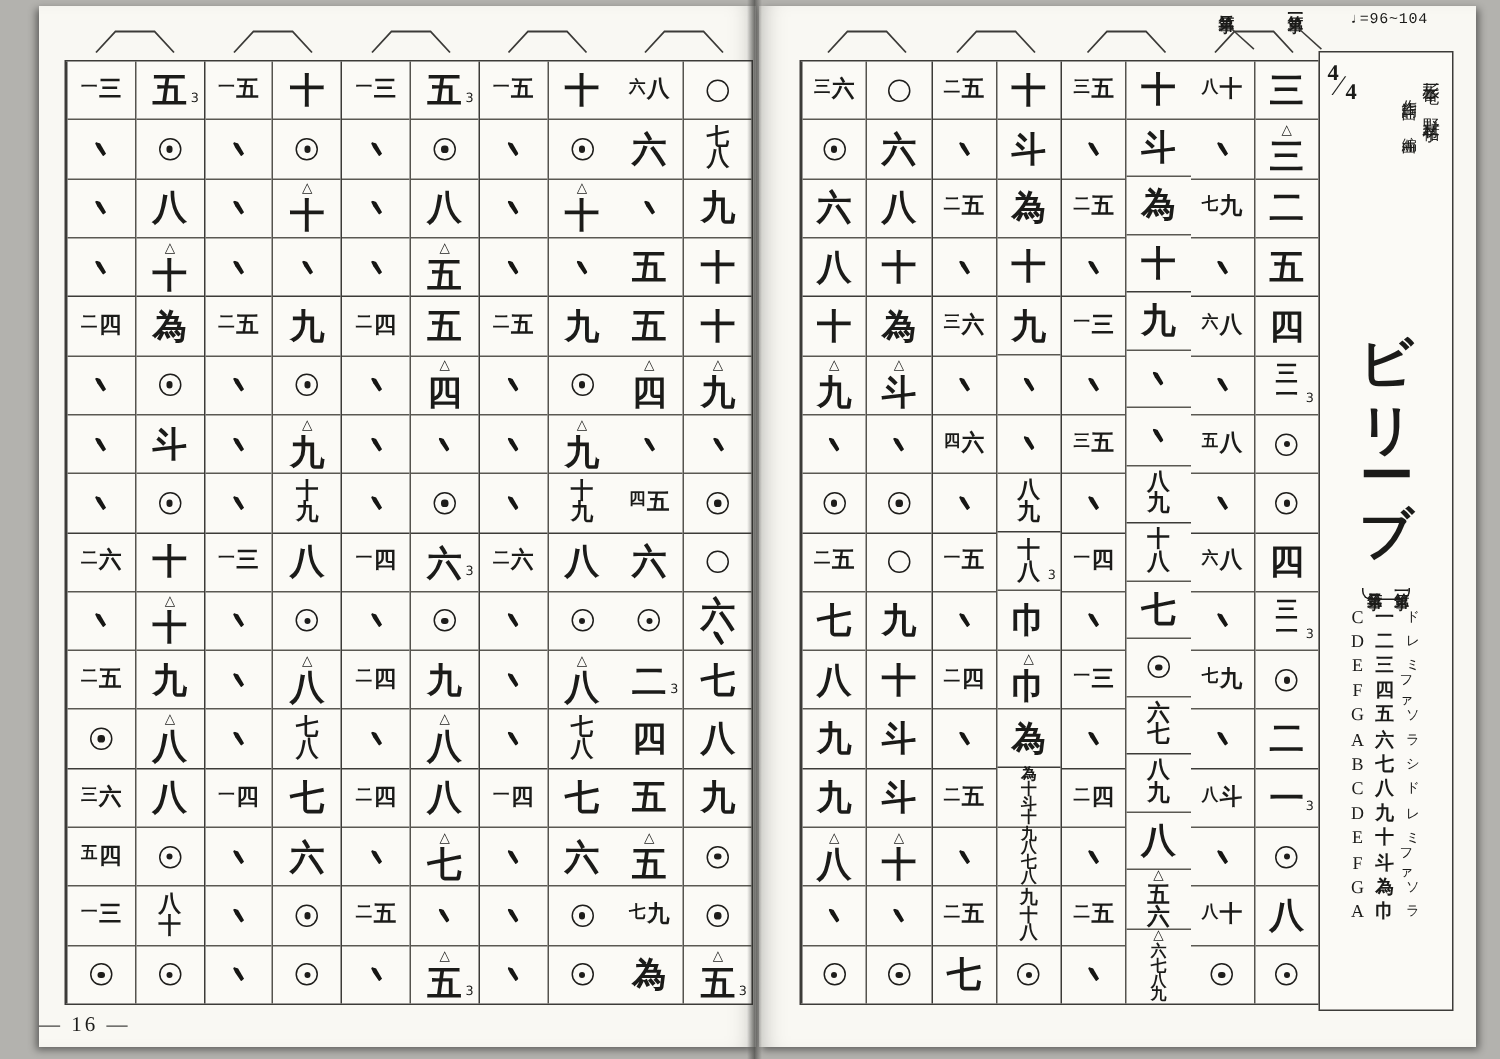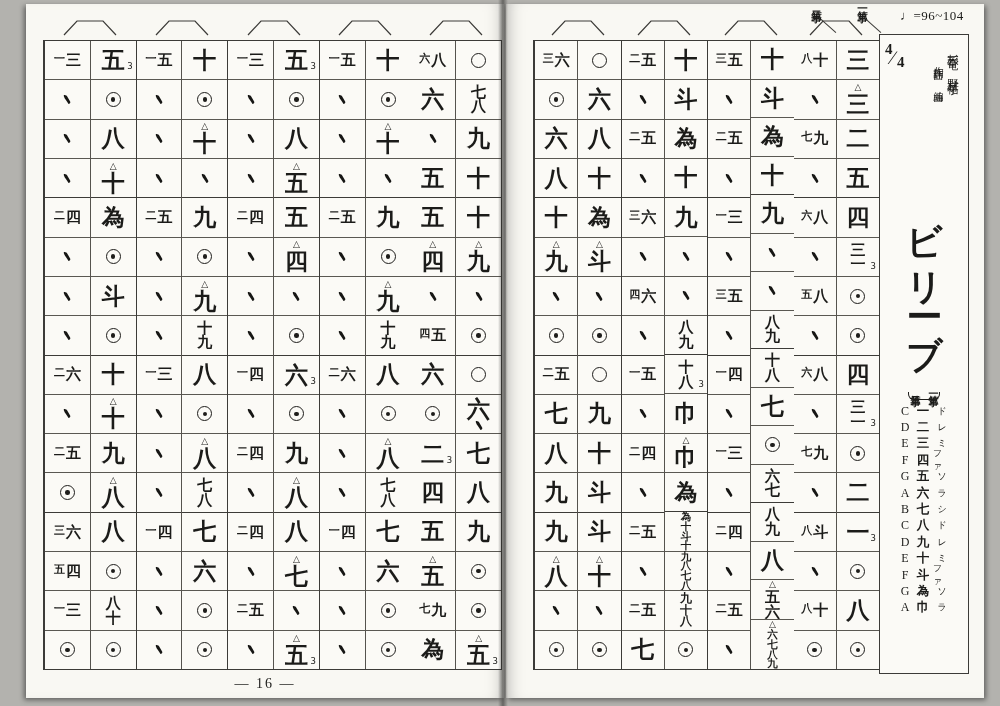--- a/index.html
+++ b/index.html
@@ -32,22 +32,22 @@
   .tri{font-family:"DejaVu Sans",sans-serif;font-size:9px;line-height:1;margin-bottom:1px;}
   .s3{font-size:8.5px;font-family:"DejaVu Sans",sans-serif;align-self:flex-end;margin-top:-10px;margin-right:3px;line-height:1;}
   .rdot{width:13px;height:13px;border:1.3px solid #1e1d1b;border-radius:50%;display:flex;align-items:center;justify-content:center;}
   .rdot::after{content:"";width:4.5px;height:4.5px;background:#1e1d1b;border-radius:50%;}
   .rcirc{width:13px;height:13px;border:1.3px solid #1e1d1b;border-radius:50%;}
   .tsu{width:8px;height:9px;background:#161614;clip-path:polygon(8% 0%,42% 8%,100% 78%,78% 100%,22% 42%,0% 10%);transform:rotate(6deg);}
   .tab{position:absolute;top:-21px;left:50%;transform:translateX(-50%);}
   
   .koto-label{position:absolute;writing-mode:vertical-rl;font-size:10.5px;letter-spacing:1px;font-weight:600;}
   .lab-ln{position:absolute;width:1.1px;height:20px;background:#3c3b38;transform:rotate(-48deg);}
-  .tempo{position:absolute;font-family:Liberation Serif, serif;font-size:13px;letter-spacing:.5px;}
-  .footer-num{position:absolute;bottom:6px;width:100%;text-align:center;font-size:14px;letter-spacing:2px;}
+  .tempo{position:absolute;font-family:Liberation Mono, monospace;font-size:10px;letter-spacing:.5px;}
+  .footer-num{position:absolute;bottom:6px;width:100%;font-size:14px;letter-spacing:2px;}
   
   .meta{position:absolute;left:373px;top:30px;width:88px;height:638px;border:1.2px solid #3c3b38;background:#fbfaf6;}
   .timesig{position:absolute;left:4px;top:6px;width:26px;height:34px;font-size:15px;font-weight:700;}
   .timesig .n{position:absolute;left:1px;top:0;}
   .timesig .sl{position:absolute;left:7px;top:6px;font-size:19px;font-weight:400;}
   .timesig .d{position:absolute;left:13px;top:13px;}
   .credits{position:absolute;right:8px;top:10px;writing-mode:vertical-rl;display:flex;gap:6px;}
   .credit{display:flex;flex-direction:column;}
   .credit .nm{font-size:11.5px;letter-spacing:2px;}
   .credit .rl{font-size:10px;letter-spacing:1px;margin-top:14px;}

